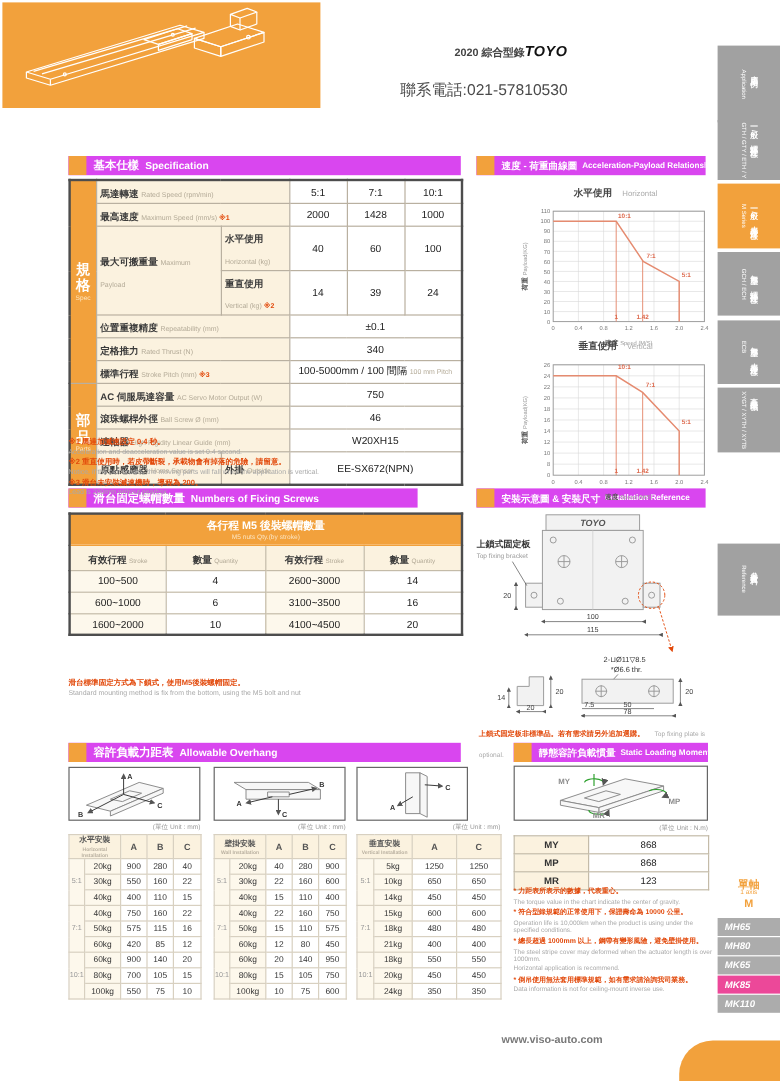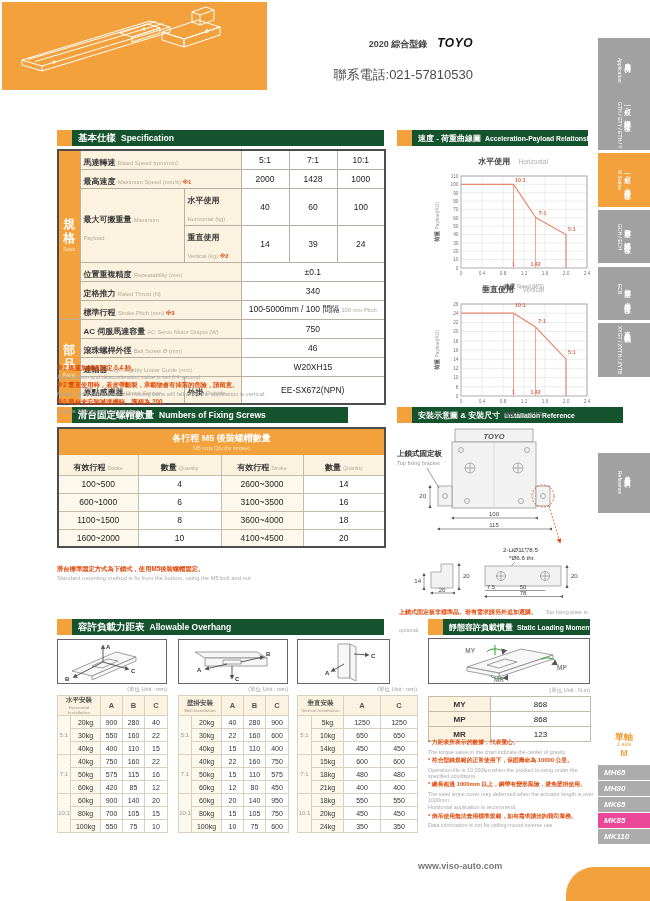--- a/index.html
+++ b/index.html
@@ -1,25 +1,25 @@
 <!DOCTYPE html>
 <html><head>
 <meta charset="utf-8">
 <style>
   html,body{margin:0;padding:0;background:#fff;font-family:"Liberation Sans","DejaVu Sans",sans-serif;}
   #page{position:relative;width:650px;height:901px;background:#fff;overflow:hidden;}
   .abs{position:absolute;}
   
   #product-block{position:absolute;left:2px;top:2px;width:265px;height:88px;background:#F2A13C;}
-  #catalog-line{position:absolute;top:36px;right:177px;display:flex;align-items:baseline;gap:10px;}
+  #catalog-line{position:absolute;top:36px;right:177px;display:flex;align-items:baseline;gap:0;}
   #catalog-line .cat{font-size:9px;font-weight:bold;color:#444;}
   #catalog-line .brand{font-size:12px;font-weight:900;font-style:italic;color:#111;letter-spacing:.5px;}
   #phone-line{position:absolute;top:66px;right:177px;font-size:13px;color:#4a4a4a;}
   
-  .bar{position:absolute;height:16px;background:#14532d;display:flex;align-items:center;color:#fff;white-space:nowrap;overflow:hidden;}
+  .bar{position:absolute;height:16px;background:#d946ef;display:flex;align-items:center;color:#fff;white-space:nowrap;overflow:hidden;}
   .bar .sq{width:15px;height:16px;background:#F2A13C;margin-right:6px;flex:none;}
   .bzh{font-weight:bold;font-size:9.5px;margin-right:5px;}
   .ben{font-weight:bold;font-size:8.5px;}
   .bar.sm .bzh{font-size:8px;margin-right:4px}
   .bar.sm .ben{font-size:6.8px}
   
   table{border-collapse:collapse;table-layout:fixed;}
   #spec-table,#fix-table{position:absolute;border:2px solid #4D4D4D;}
   #spec-table td{border:1px solid #b9b0a0;padding:0 3px;}
   td.strip{background:#F2A13C;border:1px solid #F2A13C;border-right:1px solid #b9b0a0;text-align:center;padding:0;}
@@ -151,21 +151,21 @@
   <div class="bar sm" style="left:397px;top:130px;width:191px">
     <span class="sq"></span>
     <span class="bzh">速度 - 荷重曲線圖</span>
     <span class="ben">Acceleration-Payload Relationship</span>
   </div>
   <div class="bar" style="left:57px;top:407px;width:291px">
     <span class="sq"></span>
     <span class="bzh">滑台固定螺帽數量</span>
     <span class="ben">Numbers of Fixing Screws</span>
   </div>
-  <div class="bar sm" style="left:397px;top:407px;width:226px">
+  <div class="bar sm" style="left:397px;top:407px;width:191px">
     <span class="sq"></span>
     <span class="bzh">安裝示意圖 &amp; 安裝尺寸</span>
     <span class="ben">Installation Reference</span>
   </div>
   <div class="bar sm" style="left:428px;top:619px;width:162px">
     <span class="sq"></span>
     <span class="bzh">靜態容許負載慣量</span>
     <span class="ben">Static Loading Moment</span>
   </div>
   <div class="bar" style="left:57px;top:619px;width:327px">
@@ -392,26 +392,20 @@
           <td class="fs">100~500</td>
           <td class="fv">4</td>
           <td class="fs">2600~3000</td>
           <td class="fv">14</td>
         </tr>
         <tr style="height: 18px;">
           <td class="fs">600~1000</td>
           <td class="fv">6</td>
           <td class="fs">3100~3500</td>
           <td class="fv">16</td>
-        </tr>
-        <tr style="height: 18px;">
-          <td class="fs">1100~1500</td>
-          <td class="fv">8</td>
-          <td class="fs">3600~4000</td>
-          <td class="fv">18</td>
         </tr>
         <tr style="height: 18px;">
           <td class="fs">1600~2000</td>
           <td class="fv">10</td>
           <td class="fs">4100~4500</td>
           <td class="fv">20</td>
         </tr>
       </tbody>
   </table>
   <div class="notes" id="fix-notes" style="left:57px;top:565px;width:330px">

